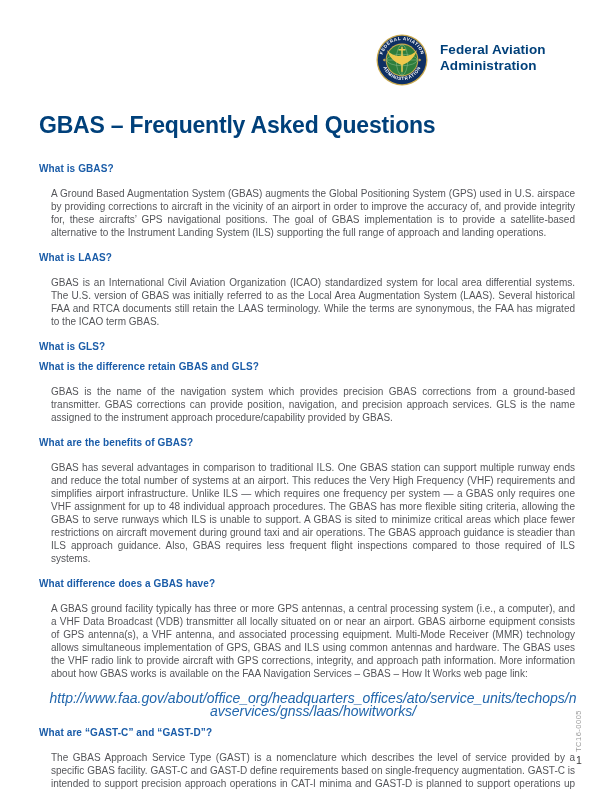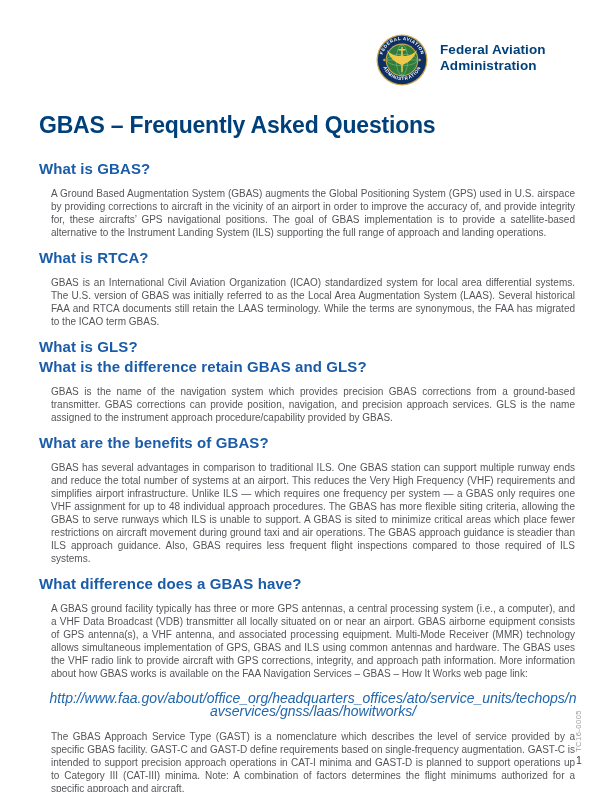--- a/index.html
+++ b/index.html
@@ -8,21 +8,21 @@
     font-family:"Liberation Sans", sans-serif; margin:0 auto; overflow:hidden;
   }
   
   .seal { position:absolute; left:376px; top:34px; width:52px; height:52px; }
   .agency { position:absolute; left:440px; top:42px; font-size:13.5px; font-weight:bold;
             color:#00407A; line-height:16px; letter-spacing:0.1px; }
   
   .content { position:absolute; left:39px; top:112px; width:548px; }
   h1.doc-title { margin:0 0 23px 0; font-size:23px; font-weight:bold; color:#00407A;
                  letter-spacing:-0.2px; }
-  .qa h2 { margin:7px 0 3px 0; font-size:15px; line-height:13px; font-weight:bold;
+  .qa h2 { margin:7px 0 3px 0; font-size:10px; line-height:13px; font-weight:bold;
            color:#1A5CA8; letter-spacing:0.1px; }
   .qa p  { margin:12px; font-size:10px; line-height:13px; color:#55565A;
            text-align:justify; text-justify:inter-word; }
   .qa a.doc-link { display:block; margin:8px; font-size:14px; line-height:13px;
                    font-style:italic; color:#2166AC; text-decoration:none;
                    text-align:center; word-break:break-all; }
   
   .doc-number { position:absolute; left:574px; top:692px; height:60px; width:14px;
                 font-size:7.5px; color:#9b9b9b; writing-mode:vertical-rl;
                 transform:rotate(180deg); letter-spacing:0.5px; }
@@ -72,21 +72,21 @@
 
   <div class="content">
     <h1 class="doc-title">GBAS – Frequently Asked Questions</h1>
 
     <div class="qa">
       <h2>What is GBAS?</h2>
       <p>A Ground Based Augmentation System (GBAS) augments the Global Positioning System (GPS) used in U.S. airspace by providing corrections to aircraft in the vicinity of an airport in order to improve the accuracy of, and provide integrity for, these aircrafts’ GPS navigational positions. The goal of GBAS implementation is to provide a satellite-based alternative to the Instrument Landing System (ILS) supporting the full range of approach and landing operations.</p>
     </div>
 
     <div class="qa">
-      <h2>What is RTCA?</h2>
+      <h2>What is LAAS?</h2>
       <p>GBAS is an International Civil Aviation Organization (ICAO) standardized system for local area differential systems. The U.S. version of GBAS was initially referred to as the Local Area Augmentation System (LAAS). Several historical FAA and RTCA documents still retain the LAAS terminology.  While the terms are synonymous, the FAA has migrated to the ICAO term GBAS.</p>
     </div>
 
     <div class="qa">
       <h2>What is GLS?</h2>
     </div>
 
     <div class="qa">
       <h2>What is the difference retain GBAS and GLS?</h2>
       <p>GBAS is the name of the navigation system which provides precision GBAS corrections from a ground-based transmitter. GBAS corrections can provide position, navigation, and precision approach services. GLS is the name assigned to the instrument approach procedure/capability provided by GBAS.</p>
@@ -97,20 +97,21 @@
       <p>GBAS has several advantages in comparison to traditional ILS. One GBAS station can support multiple runway ends and reduce the total number of systems at an airport. This reduces the Very High Frequency (VHF) requirements and simplifies airport infrastructure. Unlike ILS — which requires one frequency per system — a GBAS only requires one VHF assignment for up to 48 individual approach procedures. The GBAS has more flexible siting criteria, allowing the GBAS to serve runways which ILS is unable to support. A GBAS is sited to minimize critical areas which place fewer restrictions on aircraft movement during ground taxi and air operations. The GBAS approach guidance is steadier than ILS approach guidance. Also, GBAS requires less frequent flight inspections compared to those required of ILS systems.</p>
     </div>
 
     <div class="qa">
       <h2>What difference does a GBAS have?</h2>
       <p>A GBAS ground facility typically has three or more GPS antennas, a central processing system (i.e., a computer), and a VHF Data Broadcast (VDB) transmitter all locally situated on or near an airport. GBAS airborne equipment consists of GPS antenna(s), a VHF antenna, and associated processing equipment. Multi-Mode Receiver (MMR) technology allows simultaneous implementation of GPS, GBAS and ILS using common antennas and hardware. The GBAS uses the VHF radio link to provide aircraft with GPS corrections, integrity, and approach path information. More information about how GBAS works is available on the FAA Navigation Services – GBAS – How It Works web page link:</p>
       <a class="doc-link" href="#">http://www.faa.gov/about/office_org/headquarters_offices/ato/service_units/techops/navservices/gnss/laas/howitworks/</a>
     </div>
 
     <div class="qa">
+      <h2>What are “GAST-C” and “GAST-D”?</h2>
       <p>The GBAS Approach Service Type (GAST) is a nomenclature which describes the level of service provided by a specific GBAS facility. GAST-C and GAST-D define requirements based on single-frequency augmentation. GAST-C is intended to support precision approach operations in CAT-I minima and GAST-D is planned to support operations up to Category III (CAT-III) minima.  Note: A combination of factors determines the flight minimums authorized for a specific approach and aircraft.</p>
     </div>
   </div>
 
   <div class="doc-number">TC16-0005</div>
   <div class="page-number">1</div>
 
 </div>
 
 </body></html>

